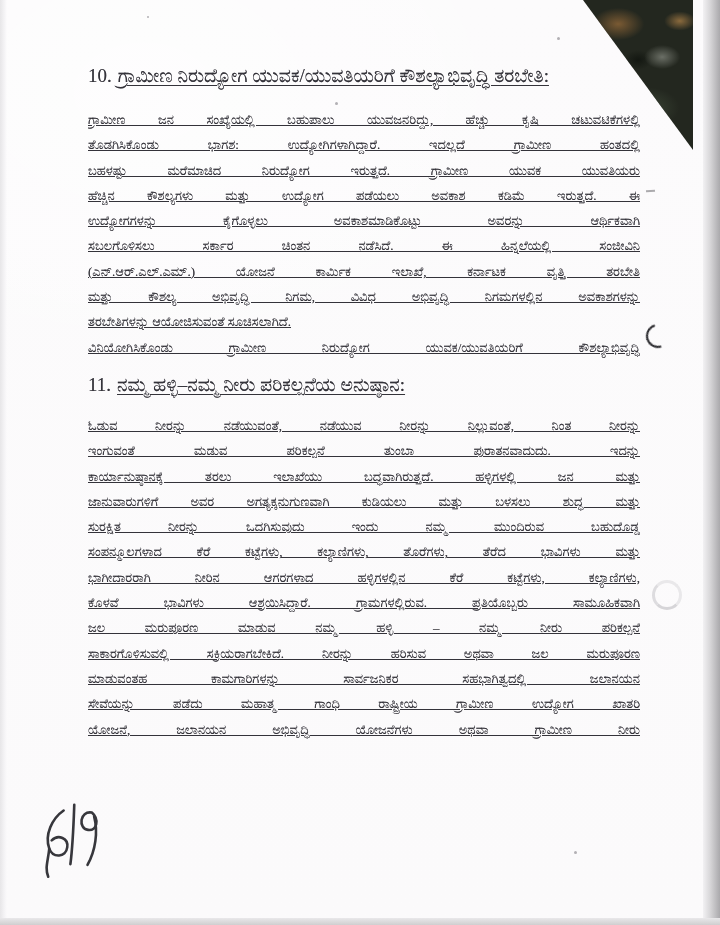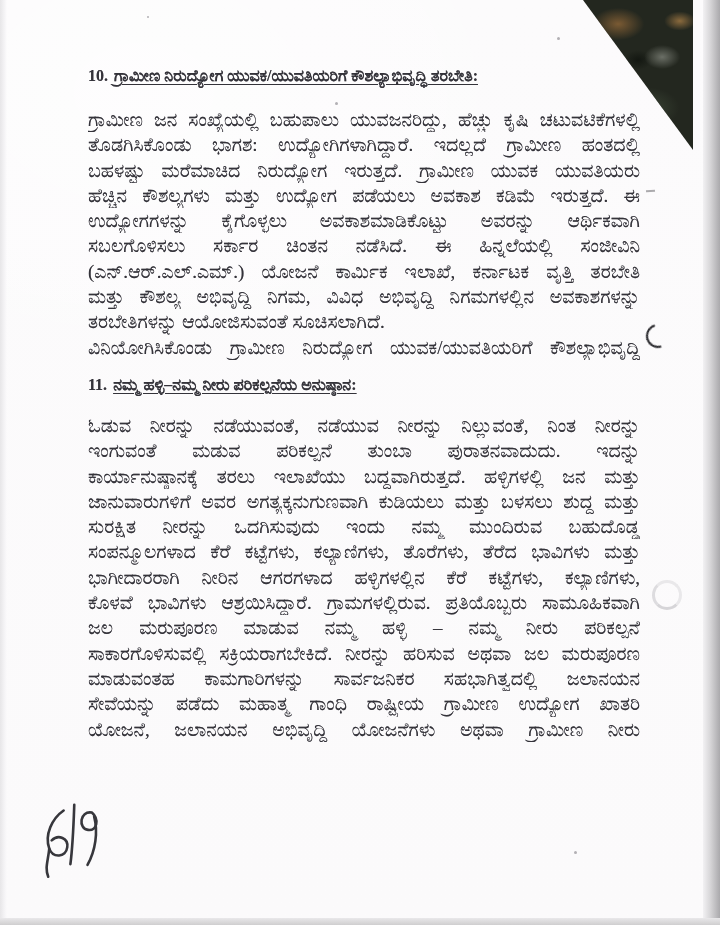--- a/index.html
+++ b/index.html
@@ -40,33 +40,34 @@
       radial-gradient(26px 16px at 88% 14%, #8a6a3d 0%, rgba(138,106,61,0) 60%),
       radial-gradient(36px 24px at 14% 58%, #474d45 0%, rgba(71,77,69,0) 60%),
       radial-gradient(20px 14px at 50% 40%, #131711 0%, rgba(19,23,17,0) 70%),
       #23271f;
   }
   .content{
     position:absolute;left:88px;top:62px;width:552px;
     color:#34333a;
     text-shadow:0 0 .4px rgba(52,51,58,.55);
   }
-  .h-row{font-size:16px;line-height:28px;white-space:nowrap;font-weight:bold;}
+  .h-row{font-size:19px;line-height:28px;white-space:nowrap;}
   .h-num{margin-right:6px;}
   .h-text{
     text-decoration:underline;
     text-decoration-thickness:1px;
     text-underline-offset:3px;
   }
   .sec-10 .h-row{margin-bottom:17px;}
   .sec-11{margin-top:11px;}
   .sec-11 .h-row{margin-bottom:14px;}
   .body .line{
-    font-size:19px;height:25.3px;line-height:25.3px;
+    font-size:13px;height:25.3px;line-height:25.3px;
     overflow:hidden;
+    text-decoration:underline;
   }
   .body .line.just{text-align:justify;text-align-last:justify;}
   
   .crescent-mark{
     position:absolute;left:646px;top:324px;width:20px;height:20px;
     border:2.8px solid transparent;border-left-color:#2f2f33;border-bottom-color:#2f2f33;
     border-radius:50%;transform:rotate(28deg);filter:blur(.3px);
   }
   .ring-mark{
     position:absolute;left:652px;top:580px;width:24px;height:24px;

